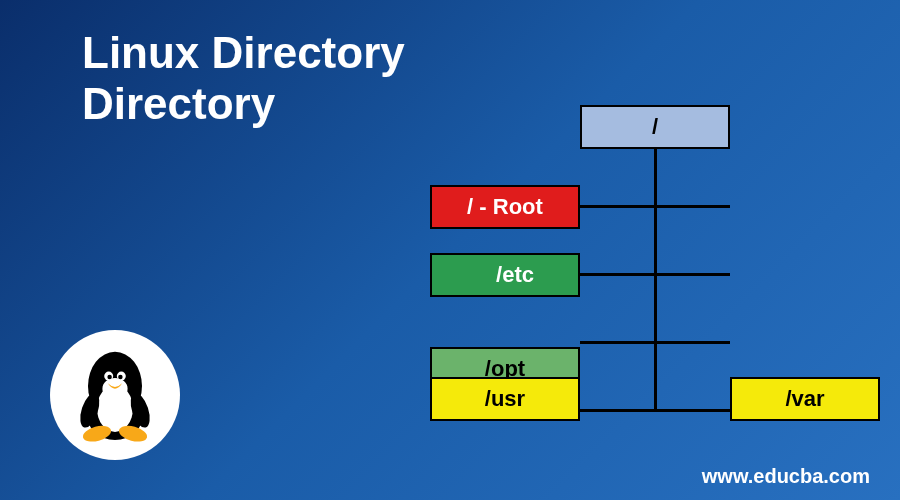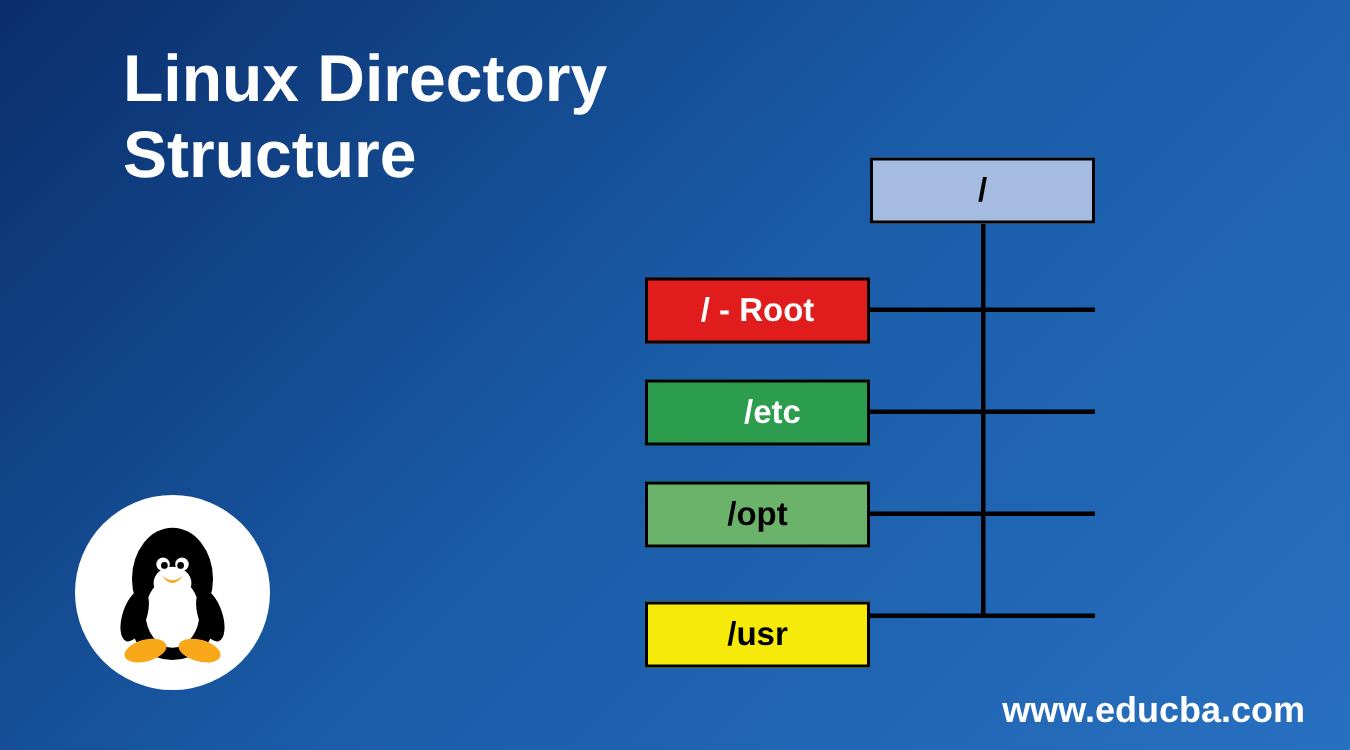--- a/index.html
+++ b/index.html
@@ -49,50 +49,50 @@
       display: flex;
       align-items: center;
       justify-content: center;
       font-weight: bold;
       font-size: 22px;
       color: #000;
     }
     .root-node { background: #a5bce0; left: 150px; top: 0; }
     .red-node { background: #e01c1c; color: #fff; }
     .green-node { background: #2c9c4f; color: #fff; padding-left: 20px; }
-    .lgreen-node { background: #6bb36b; }
+    .lgreen-node { background: #6bb36b; margin-top: 26px; }
     .yellow-node { background: #f5ea0a; }
     .left-col { left: 0; }
     .right-col { left: 300px; }
     .row1 { top: 80px; }
     .row2 { top: 148px; }
     .row3 { top: 216px; }
-    .row4 { top: 296px; }
+    .row4 { top: 272px; }
     .line { position: absolute; background: #000; }
     .vline-main { left: 224px; top: 44px; width: 3px; height: 262px; }
     .hline { height: 3px; width: 150px; left: 150px; }
     .h1 { top: 100px; }
     .h2 { top: 168px; }
     .h3 { top: 236px; }
     .h4 { top: 304px; }
     .footer {
       position: absolute;
       bottom: 12px;
       right: 30px;
       color: #ffffff;
-      font-size: 24px;
+      font-size: 20px;
       font-weight: bold;
     }
   </style>
 </head>
 <body>
 
 <div class="title">
   <div>Linux Directory</div>
-  <div>Structure</div>
+  <div>Directory</div>
 </div>
 
 <div class="tux-circle">
   <svg class="tux-svg" viewBox="0 0 100 110">
     <ellipse cx="50" cy="45" rx="30" ry="38" fill="#000"></ellipse>
     <ellipse cx="50" cy="75" rx="32" ry="30" fill="#000"></ellipse>
     <ellipse cx="50" cy="70" rx="20" ry="26" fill="#fff"></ellipse>
     <ellipse cx="50" cy="48" rx="14" ry="12" fill="#fff"></ellipse>
     <circle cx="43" cy="34" r="5" fill="#fff"></circle>
     <circle cx="57" cy="34" r="5" fill="#fff"></circle>
@@ -125,15 +125,18 @@
     <span>/etc</span>
   </div>
 
   <div class="node lgreen-node left-col row3">
     <span>/opt</span>
   </div>
 
   <div class="node yellow-node left-col row4">
     <span>/usr</span>
   </div>
+  <div class="node yellow-node right-col row4">
+    <span>/var</span>
+  </div>
 </div>
 
 <div class="footer">www.educba.com</div>
 
 </body></html>

